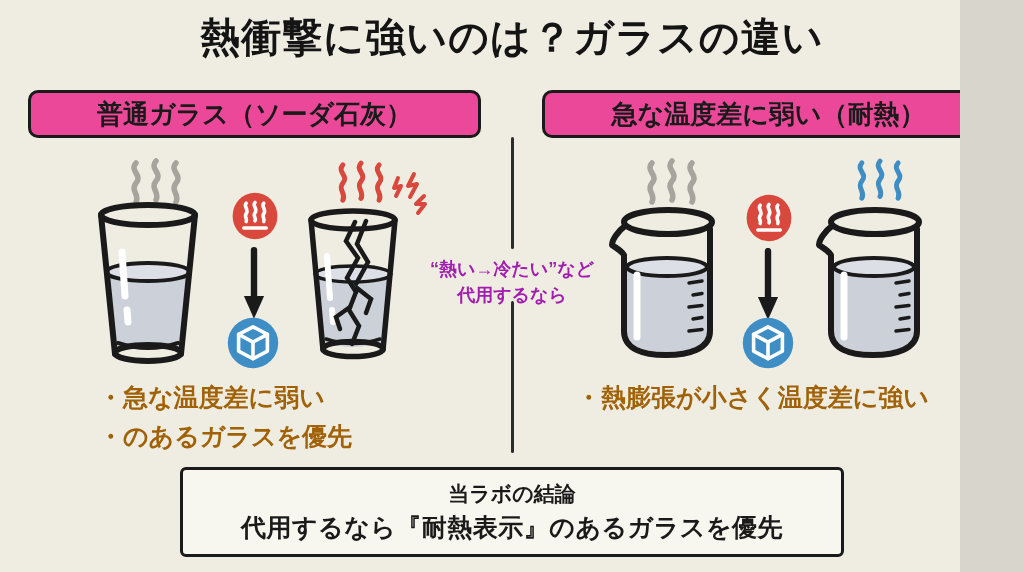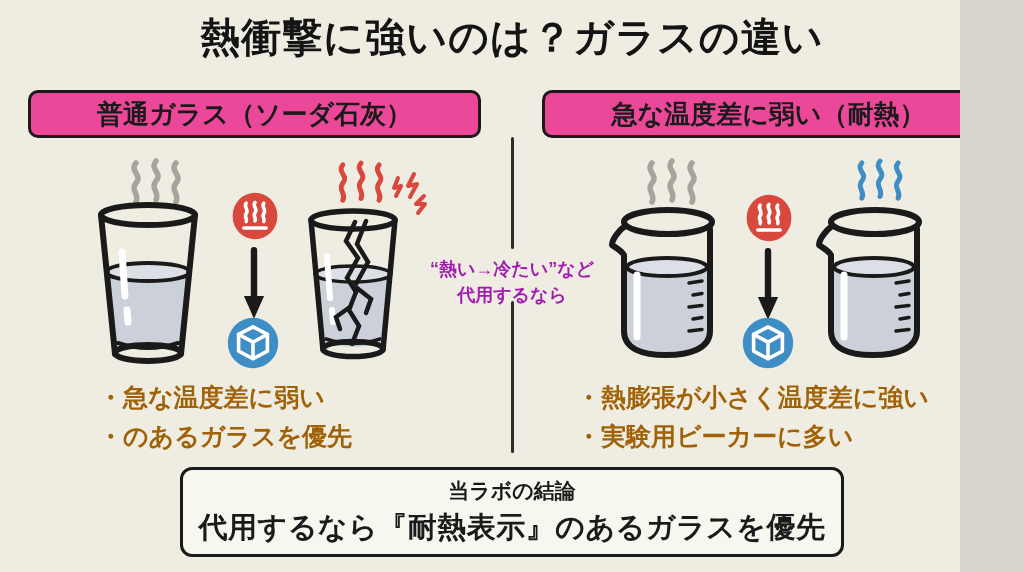--- a/index.html
+++ b/index.html
@@ -44,27 +44,27 @@
   .bullets{
     position:absolute;top:378px;
     font-size:25px;font-weight:800;line-height:39px;
     color:#a16207;white-space:nowrap;
   }
   .bullets.left{left:98px;}
   .bullets.right{left:576px;}
   .conclusion-box{
     position:absolute;left:180px;top:467px;width:664px;height:90px;
     background:#f8f7ef;
-    border:3px solid #1a1a1a;border-radius:12px;
+    border:3px solid #1a1a1a;border-radius:6px;
     box-sizing:border-box;
     display:flex;flex-direction:column;align-items:center;justify-content:center;
     gap:3px;
   }
   .conclusion-heading{font-size:21px;font-weight:800;}
-  .conclusion-text{font-size:29px;font-weight:800;letter-spacing:0.5px;}
+  .conclusion-text{font-size:25px;font-weight:800;letter-spacing:0.5px;}
   svg{display:block;}
 </style>
 </head>
 <body>
 
 <div class="canvas">
 
   <div class="title">熱衝撃に強いのは？ガラスの違い</div>
 
   <div class="header-box left">
@@ -242,21 +242,20 @@
     </g>
     <path d="M30 72 L30 134" stroke="#ffffff" stroke-width="7" stroke-linecap="round" fill="none"></path>
   </svg>
 
   <div class="bullets left">
     <div>・急な温度差に弱い</div>
     <div>・のあるガラスを優先</div>
   </div>
   <div class="bullets right">
     <div>・熱膨張が小さく温度差に強い</div>
-    <div>・実験用ビーカーに多い</div>
   </div>
 
   <div class="conclusion-box">
     <div class="conclusion-heading">当ラボの結論</div>
     <div class="conclusion-text">代用するなら『耐熱表示』のあるガラスを優先</div>
   </div>
 
 </div>
 
 </body></html>

